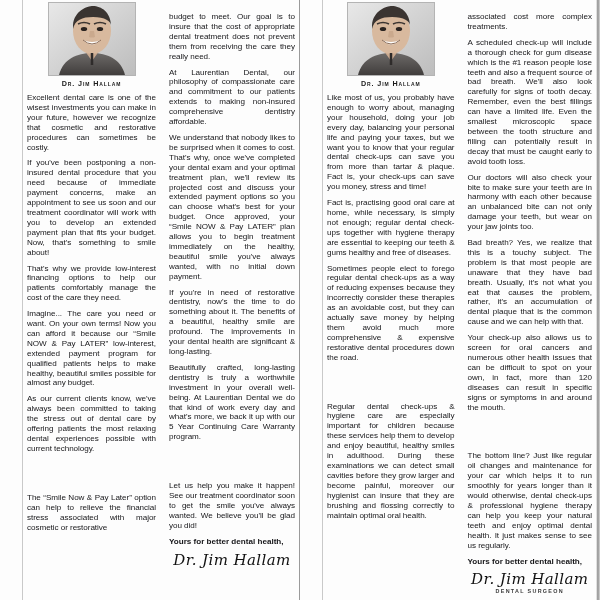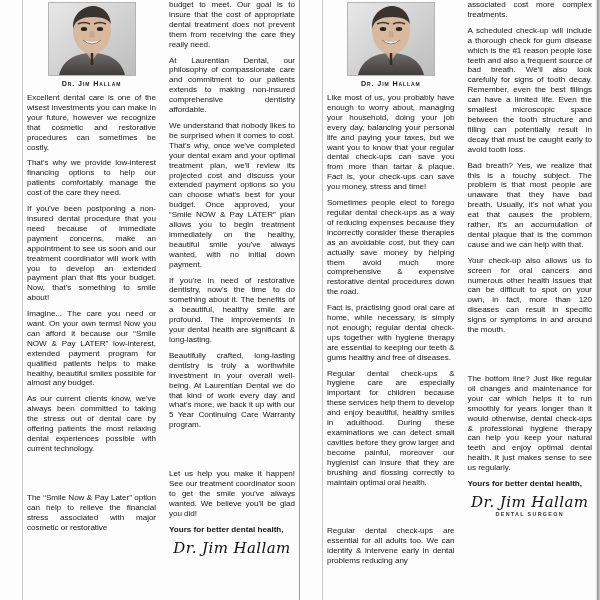--- a/index.html
+++ b/index.html
@@ -40,21 +40,21 @@
     padding:0 2px 0 4px;
     box-sizing:border-box;
   }
   .col{
     width:50%;
     box-sizing:border-box;
     padding:0 6px 0 0;
     overflow:hidden;
     height:600px;
   }
-  .col + .col{padding:0 2px 0 7px;}
+  .col + .col{padding:12px 2px 0 7px;}
 
   .photo-wrap{
     width:100%;
     padding-top:2px;
     text-align:center;
   }
   .photo{
     width:86px;height:72px;
     margin:0 auto;
     display:block;
@@ -148,22 +148,22 @@
               <path d="M34 37 Q43 46 52 37 Q43 41 34 37 Z" fill="#ffffff"></path>
               <path d="M34 37 Q43 45 52 37" stroke="#8a6b56" stroke-width="1" fill="none"></path>
               <path d="M41 28 L40 34 Q43 35 46 34 L45 28" fill="#caa98d"></path>
               <path d="M43 50 L43 62" stroke="#2e2b2a" stroke-width="2.5"></path>
             </svg>
           </div>
           <div class="photo-caption">Dr. Jim Hallam</div>
         </div>
         <div>
             <p class="para">Excellent dental care is one of the wisest investments you can make in your future, however we recognize that cosmetic and restorative procedures can sometimes be costly.</p>
+            <p class="para">If you've been postponing a non-insured dental procedure that you need because of immediate payment concerns, make an appointment to see us soon and our treatment coordinator will work with you to develop an extended payment plan that fits your budget. Now, that's something to smile about!</p>
             <p class="para">That's why we provide low-interest financing options to help our patients comfortably manage the cost of the care they need.</p>
-            <p class="para">If you've been postponing a non-insured dental procedure that you need because of immediate payment concerns, make an appointment to see us soon and our treatment coordinator will work with you to develop an extended payment plan that fits your budget. Now, that's something to smile about!</p>
             <p class="para">Imagine... The care you need or want. On your own terms! Now you can afford it because our “Smile NOW &amp; Pay LATER” low-interest, extended payment program for qualified patients helps to make healthy, beautiful smiles possible for almost any budget.</p>
             <p class="para">As our current clients know, we've always been committed to taking the stress out of dental care by offering patients the most relaxing dental experiences possible with current technology.</p>
             <p class="para">The “Smile Now &amp; Pay Later” option can help to relieve the financial stress associated with major cosmetic or restorative</p>
           </div>
       </div>
 
       <div class="col">
         <div>
             <p class="para">budget to meet. Our goal is to insure that the cost of appropriate dental treatment does not prevent them from receiving the care they really need.</p>
             <p class="para">At Laurentian Dental, our philosophy of compassionate care and commitment to our patients extends to making non-insured comprehensive dentistry affordable.</p>
@@ -199,31 +199,31 @@
               <path d="M34 37 Q43 46 52 37 Q43 41 34 37 Z" fill="#ffffff"></path>
               <path d="M34 37 Q43 45 52 37" stroke="#8a6b56" stroke-width="1" fill="none"></path>
               <path d="M41 28 L40 34 Q43 35 46 34 L45 28" fill="#caa98d"></path>
               <path d="M43 50 L43 62" stroke="#2e2b2a" stroke-width="2.5"></path>
             </svg>
           </div>
           <div class="photo-caption">Dr. Jim Hallam</div>
         </div>
         <div>
             <p class="para">Like most of us, you probably have enough to worry about, managing your household, doing your job every day, balancing your personal life and paying your taxes, but we want you to know that your regular dental check-ups can save you from more than tartar &amp; plaque. <b>Fact is, your check-ups can save you money, stress and time!</b></p>
+            <p class="para">Fact is, practising good oral care at home, while necessary, is simply not enough; <b>regular dental check-ups together with hygiene therapy are essential</b> to keeping our teeth &amp; gums healthy and free of diseases.</p>
             <p class="para">Sometimes people elect to forego regular dental check-ups as a way of reducing expenses because they <b>incorrectly</b> consider these therapies as an avoidable cost, but they can actually save money by helping them avoid much more comprehensive &amp; expensive restorative dental procedures down the road.</p>
-            <p class="para">Fact is, practising good oral care at home, while necessary, is simply not enough; <b>regular dental check-ups together with hygiene therapy are essential</b> to keeping our teeth &amp; gums healthy and free of diseases.</p>
             <p class="para"><b>Regular dental check-ups &amp; hygiene care are especially important for children</b> because these services help them to develop and enjoy beautiful, healthy smiles in adulthood. During these examinations we can detect small cavities before they grow larger and become painful, moreover our hygienist can insure that they are brushing and flossing correctly to maintain optimal oral health.</p>
-            <p class="para"><b>Regular dental check-ups are essential for all adults too.</b> We can identify &amp; intervene early in dental problems reducing any</p>
           </div>
       </div>
 
       <div class="col">
         <div>
             <p class="para">associated cost more complex treatments.</p>
             <p class="para">A scheduled check-up will include a thorough check for gum disease which is the #1 reason people lose teeth and also a frequent source of bad breath. We'll also look carefully for signs of tooth decay. Remember, even the best fillings can have a limited life. Even the smallest microscopic space between the tooth structure and filling can potentially result in decay that must be caught early to avoid tooth loss.</p>
+            <p class="para">Our doctors will also check your bite to make sure your teeth are in harmony with each other because an unbalanced bite can not only damage your teeth, but wear on your jaw joints too.</p>
             <p class="para">Bad breath? Yes, we realize that this is a touchy subject. The problem is that most people are unaware that they have bad breath. Usually, it's not what you eat that causes the problem, rather, it's an accumulation of dental plaque that is the common cause and we can help with that.</p>
             <p class="para"><b>Your check-up also allows us to screen for oral cancers</b> and numerous other health issues that can be difficult to spot on your own, in fact, more than 120 diseases can result in specific signs or symptoms in and around the mouth.</p>
             <p class="para"><b>The bottom line?</b> Just like regular oil changes and maintenance for your car which helps it to run smoothly for years longer than it would otherwise, dental check-ups &amp; professional hygiene therapy can help you keep your natural teeth and enjoy optimal dental health. <b>It just makes sense to see us regularly.</b></p>
           </div>
         <div class="sig-line">Yours for better dental health,</div>
         <div class="signature">Dr. Jim Hallam</div>
         <div class="sig-title">DENTAL SURGEON</div>
       </div>
 
     </div>

